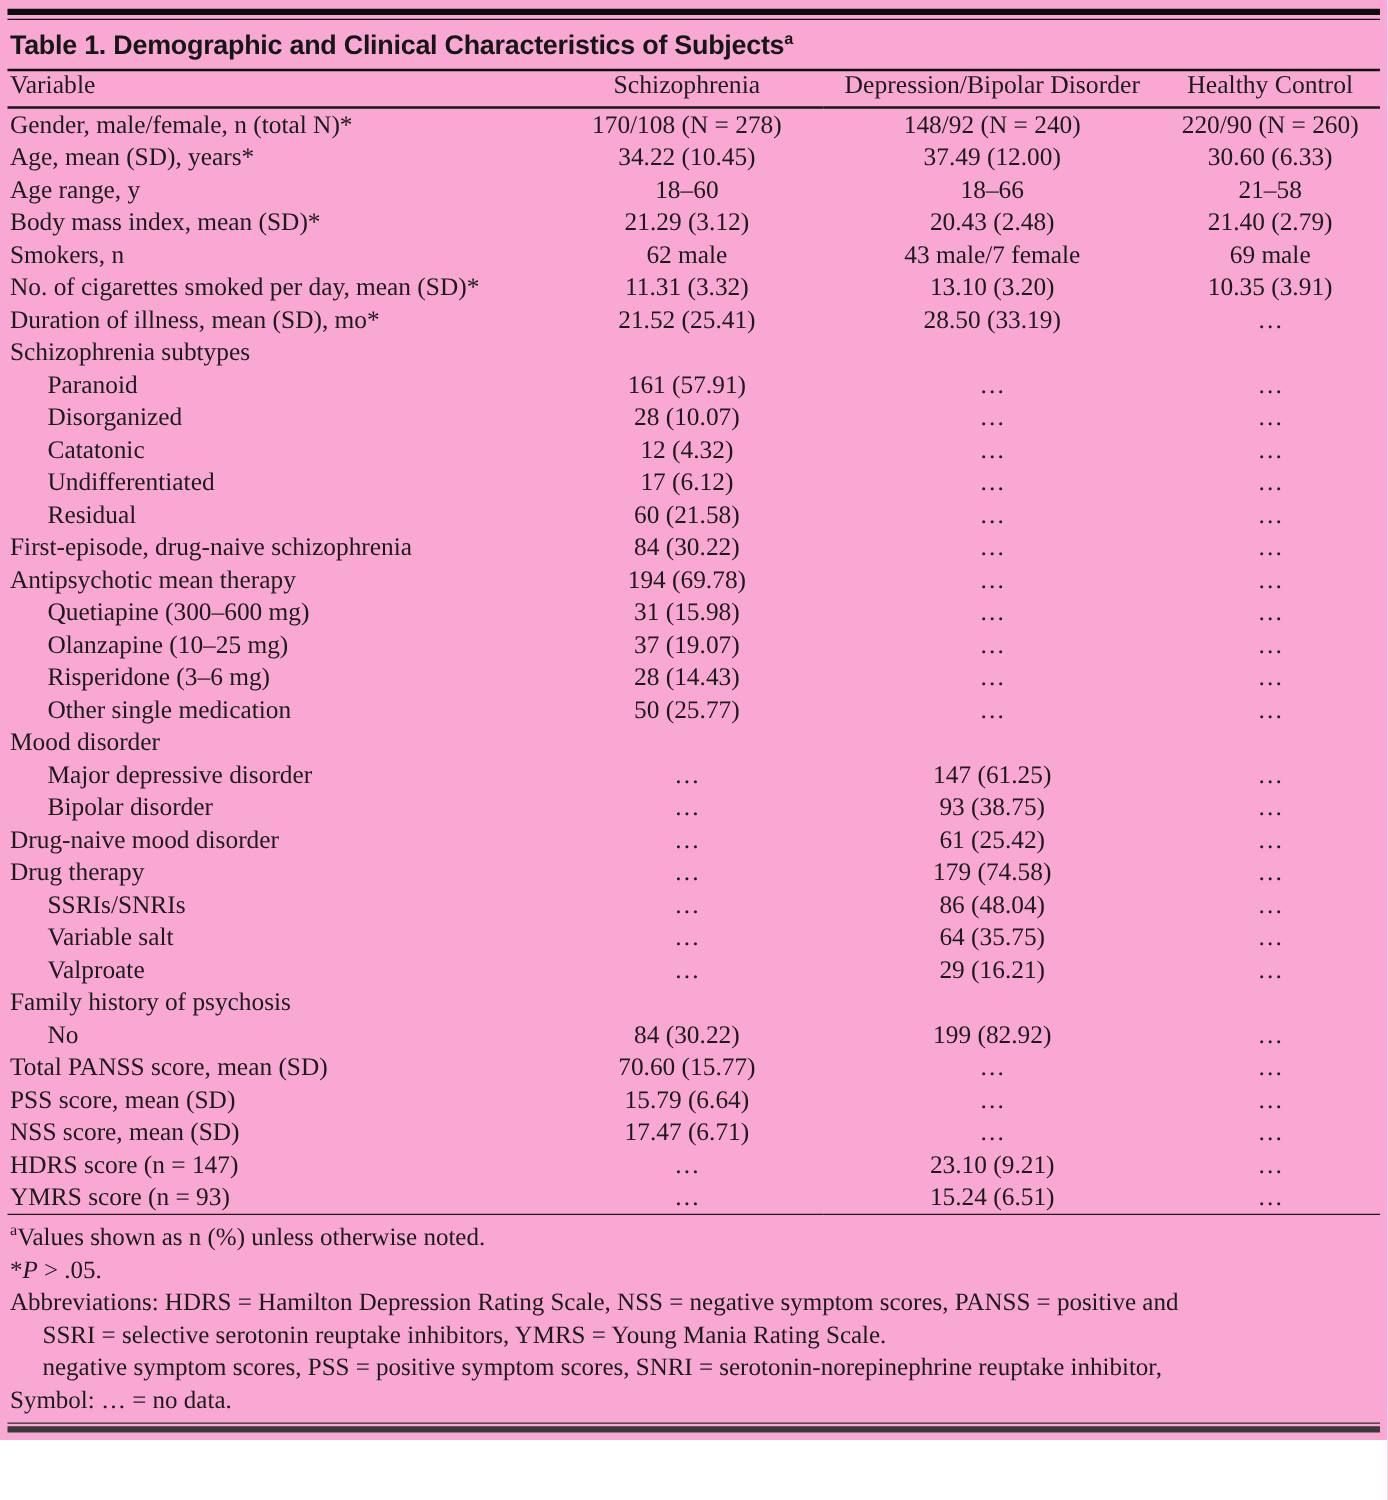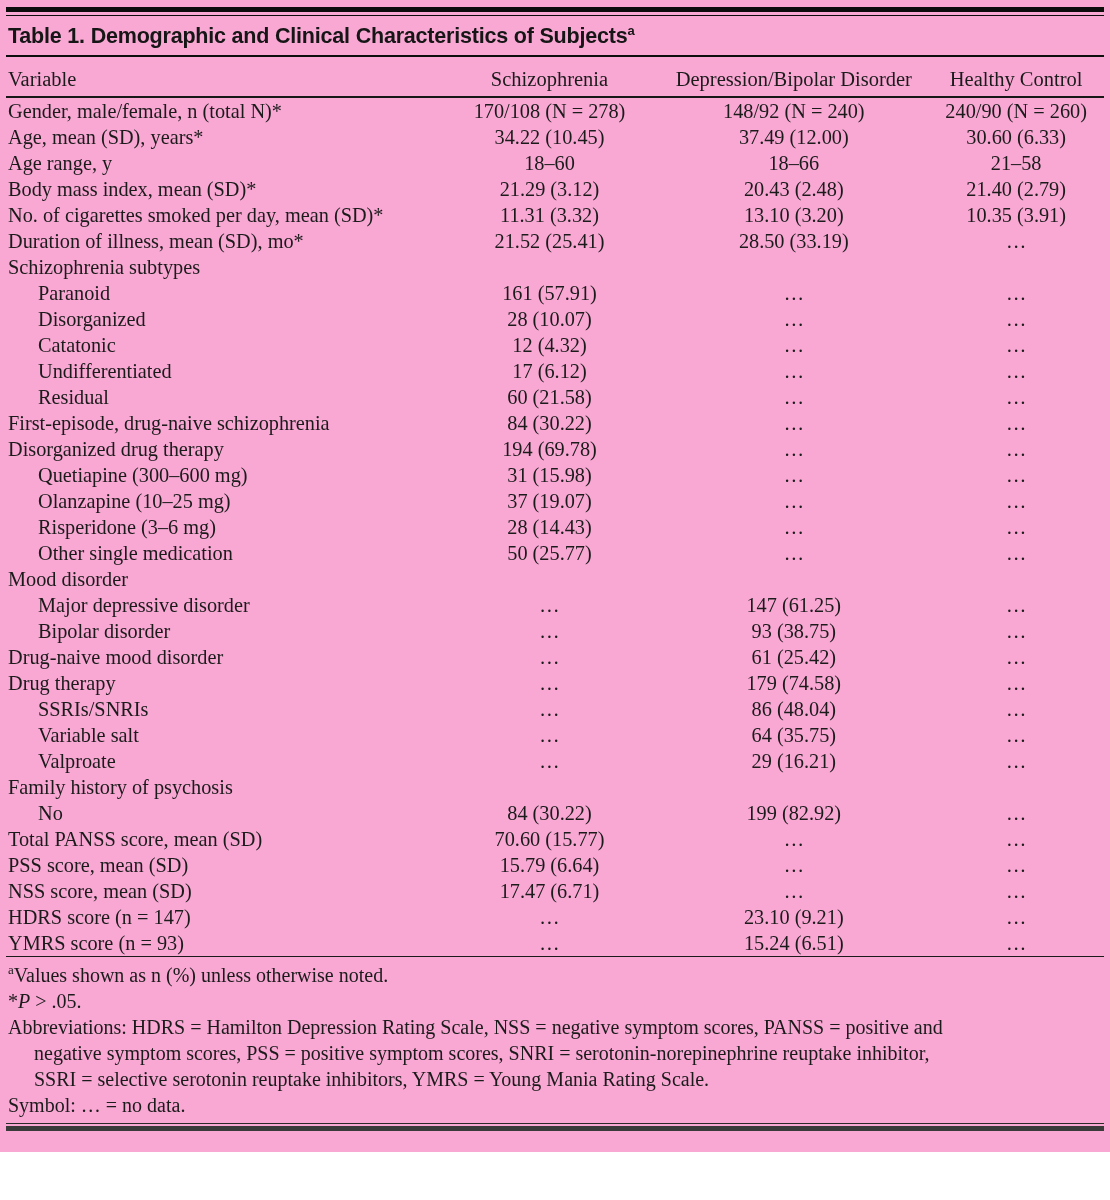--- a/index.html
+++ b/index.html
@@ -45,21 +45,21 @@
     table-layout: fixed;
   }
   col.c1 { width: 39.5%; }
   col.c2 { width: 20%; }
   col.c3 { width: 24.5%; }
   col.c4 { width: 16%; }
   thead th {
     font-weight: normal;
     font-size: 20.5px;
     text-align: center;
-    padding: 11px 0 5px 0;
+    padding: 0 0 5px 0;
     border-bottom: 2px solid #171717;
     white-space: nowrap;
   }
   thead th.label {
     text-align: left;
     padding-left: 2px;
   }
   tbody {
     border-bottom: 1.5px solid #1a1a1a;
   }
@@ -126,41 +126,47 @@
         <th>Schizophrenia</th>
         <th>Depression/Bipolar Disorder</th>
         <th>Healthy Control</th>
       </tr>
     </thead>
     <tbody>
         <tr>
       <td class="label">Gender, male/female, n (total N)*</td>
       <td class="val">170/108 (N = 278)</td>
       <td class="val">148/92 (N = 240)</td>
-      <td class="val">240/90 (N = 260)</td>
+      <td class="val">220/90 (N = 260)</td>
     </tr>
         <tr>
       <td class="label">Age, mean (SD), years*</td>
       <td class="val">34.22 (10.45)</td>
       <td class="val">37.49 (12.00)</td>
       <td class="val">30.60 (6.33)</td>
     </tr>
         <tr>
       <td class="label">Age range, y</td>
       <td class="val">18–60</td>
       <td class="val">18–66</td>
       <td class="val">21–58</td>
     </tr>
         <tr>
       <td class="label">Body mass index, mean (SD)*</td>
       <td class="val">21.29 (3.12)</td>
       <td class="val">20.43 (2.48)</td>
       <td class="val">21.40 (2.79)</td>
     </tr>
         <tr>
+      <td class="label">Smokers, n</td>
+      <td class="val">62 male</td>
+      <td class="val">43 male/7 female</td>
+      <td class="val">69 male</td>
+    </tr>
+        <tr>
       <td class="label">No. of cigarettes smoked per day, mean (SD)*</td>
       <td class="val">11.31 (3.32)</td>
       <td class="val">13.10 (3.20)</td>
       <td class="val">10.35 (3.91)</td>
     </tr>
         <tr>
       <td class="label">Duration of illness, mean (SD), mo*</td>
       <td class="val">21.52 (25.41)</td>
       <td class="val">28.50 (33.19)</td>
       <td class="val">…</td>
@@ -201,21 +207,21 @@
       <td class="val">…</td>
       <td class="val">…</td>
     </tr>
         <tr>
       <td class="label">First-episode, drug-naive schizophrenia</td>
       <td class="val">84 (30.22)</td>
       <td class="val">…</td>
       <td class="val">…</td>
     </tr>
         <tr>
-      <td class="label">Disorganized drug therapy</td>
+      <td class="label">Antipsychotic mean therapy</td>
       <td class="val">194 (69.78)</td>
       <td class="val">…</td>
       <td class="val">…</td>
     </tr>
         <tr>
       <td class="label indent">Quetiapine (300–600 mg)</td>
       <td class="val">31 (15.98)</td>
       <td class="val">…</td>
       <td class="val">…</td>
     </tr>
@@ -327,20 +333,20 @@
       <td class="val">15.24 (6.51)</td>
       <td class="val">…</td>
     </tr>
       </tbody>
   </table>
 
   <div class="footnotes">
     <div><sup>a</sup><span>Values shown as n (%) unless otherwise noted.</span></div>
     <div><span>*</span><span class="italic">P</span><span> &gt; .05.</span></div>
     <div>Abbreviations: HDRS = Hamilton Depression Rating Scale, NSS = negative symptom scores, PANSS = positive and</div>
+    <div class="fn-cont">SSRI = selective serotonin reuptake inhibitors, YMRS = Young Mania Rating Scale.</div>
     <div class="fn-cont">negative symptom scores, PSS = positive symptom scores, SNRI = serotonin-norepinephrine reuptake inhibitor,</div>
-    <div class="fn-cont">SSRI = selective serotonin reuptake inhibitors, YMRS = Young Mania Rating Scale.</div>
     <div>Symbol: … = no data.</div>
   </div>
 
   <div class="rule-bottom"></div>
 
 </div>
 
 </body></html>

